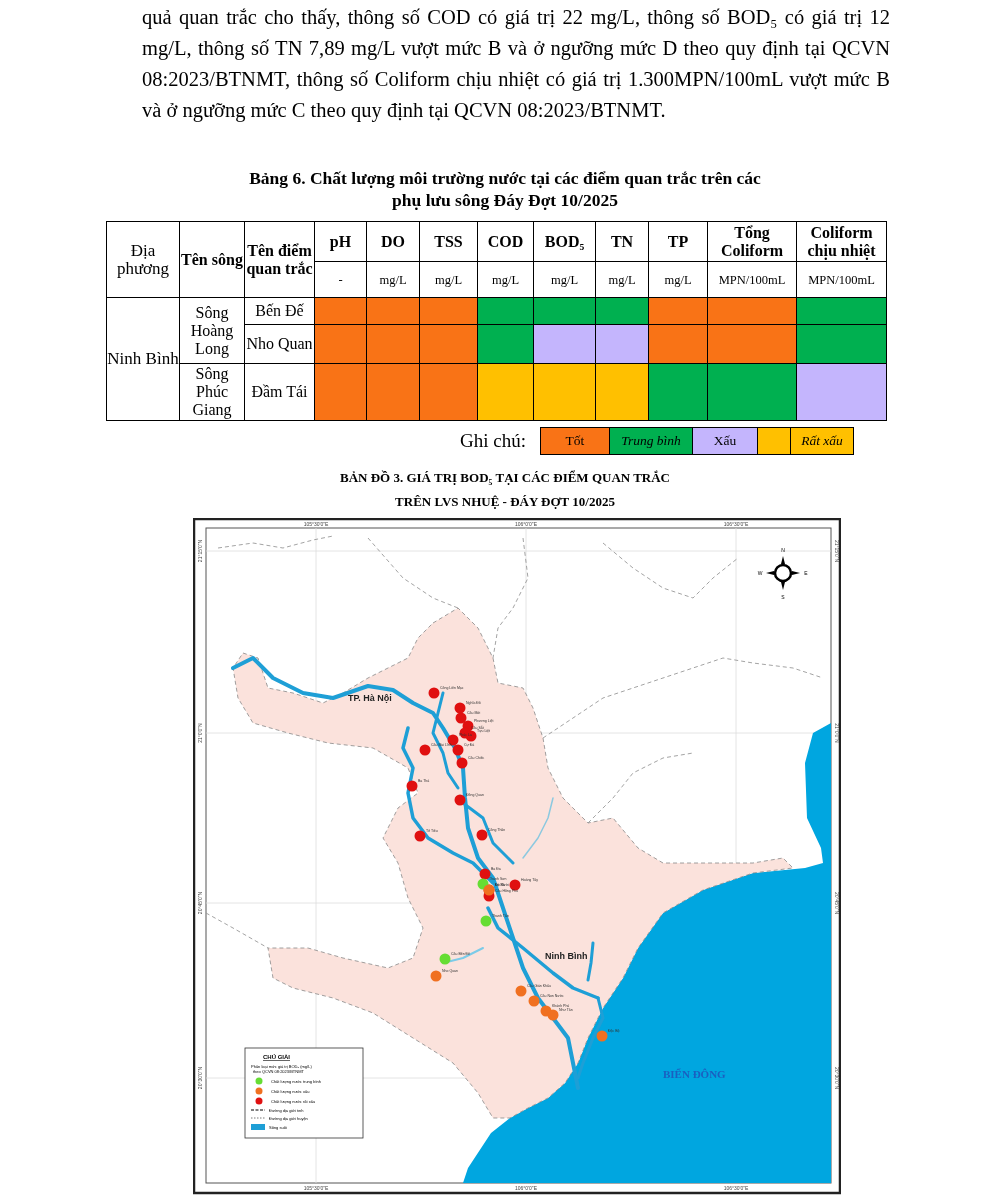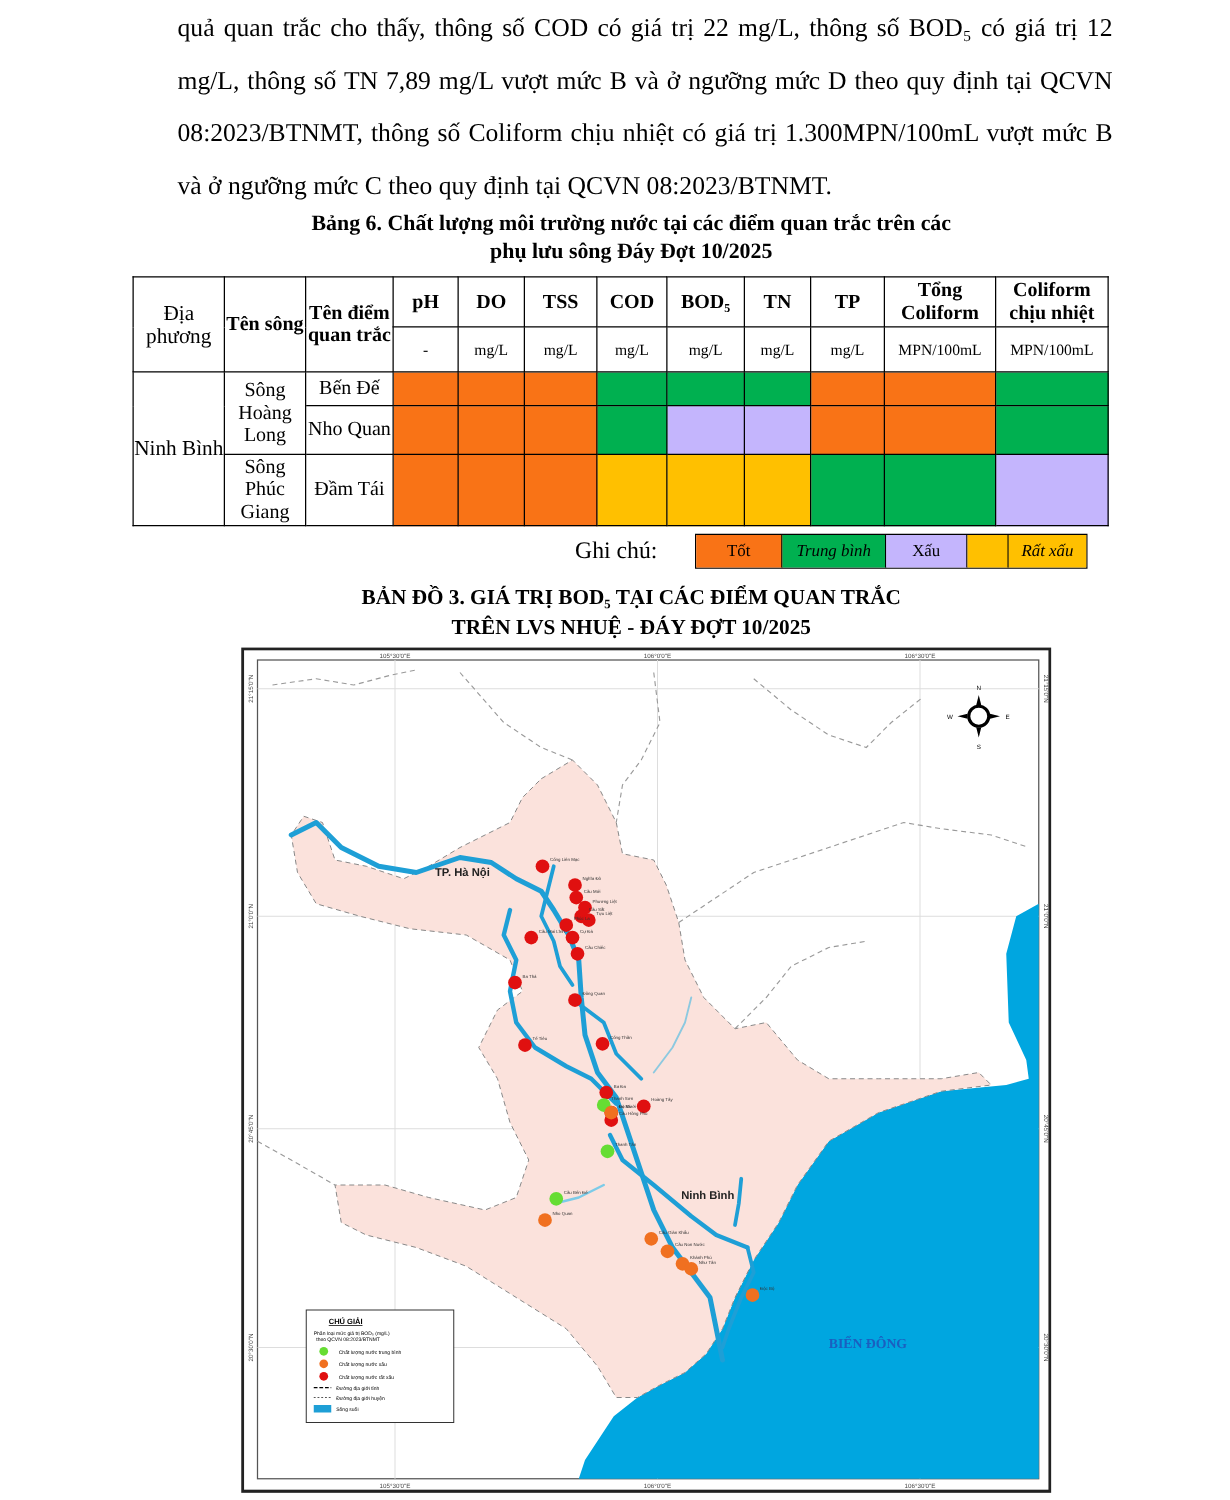--- a/index.html
+++ b/index.html
@@ -1,33 +1,33 @@
 <!DOCTYPE html>
 <html><head>
 <meta charset="utf-8">
 <style>
   html,body{margin:0;padding:0;background:#fff;}
   body{width:984px;height:1200px;position:relative;overflow:hidden;font-family:"Liberation Serif","DejaVu Serif",serif;color:#000;}
-  .para{position:absolute;left:142px;top:2px;width:748px;font-size:20.5px;line-height:42px;text-align:justify;}
+  .para{position:absolute;left:142px;top:2px;width:748px;font-size:20.5px;line-height:31px;text-align:justify;}
   .para p{margin:0;}
   .caption{position:absolute;left:200px;top:167px;width:610px;text-align:center;font-weight:bold;font-size:17.5px;line-height:22px;}
   table.q{position:absolute;left:106px;top:221px;border-collapse:collapse;font-size:16px;}
   table.q td,table.q th{border:1px solid #000;padding:0;text-align:center;vertical-align:middle;line-height:18px;}
   table.q th{font-weight:bold;}
   .unit{font-size:12.5px;font-weight:normal;}
   .c-good{background:#f97316;}
   .c-avg{background:#00b050;font-style:italic;}
   .c-bad{background:#c4b5fd;}
   .c-vbad{background:#ffc000;}
-  .legend-row{position:absolute;top:429px;left:460px;height:24px;display:flex;align-items:center;gap:16px;}
+  .legend-row{position:absolute;top:429px;left:460px;height:24px;display:flex;align-items:center;}
   .legend-label{font-size:19px;margin-right:14px;}
   .legend-box{display:flex;border:1px solid #000;height:26px;font-size:13.5px;}
   .legend-box div{display:flex;align-items:center;justify-content:center;border-right:1px solid #000;}
   .legend-box div:last-child{border-right:none;font-style:italic;}
-  .map-title{position:absolute;left:200px;top:466px;width:610px;text-align:center;font-weight:bold;font-size:17px;line-height:24px;}
+  .map-title{position:absolute;left:200px;top:466px;width:610px;text-align:center;font-weight:bold;font-size:13px;line-height:24px;}
   .map-wrap{position:absolute;left:193px;top:518px;width:648px;height:677px;text-align:center;}
   .map-wrap svg{position:absolute;left:0;top:0;}
 </style>
 </head>
 <body>
 
 <div class="para">
   <p>quả quan trắc cho thấy, thông số COD có giá trị 22 mg/L, thông số BOD₅ có giá trị 12 mg/L, thông số TN 7,89 mg/L vượt mức B và ở ngưỡng mức D theo quy định tại QCVN 08:2023/BTNMT, thông số Coliform chịu nhiệt có giá trị 1.300MPN/100mL vượt mức B và ở ngưỡng mức C theo quy định tại QCVN 08:2023/BTNMT.</p>
 </div>
 

